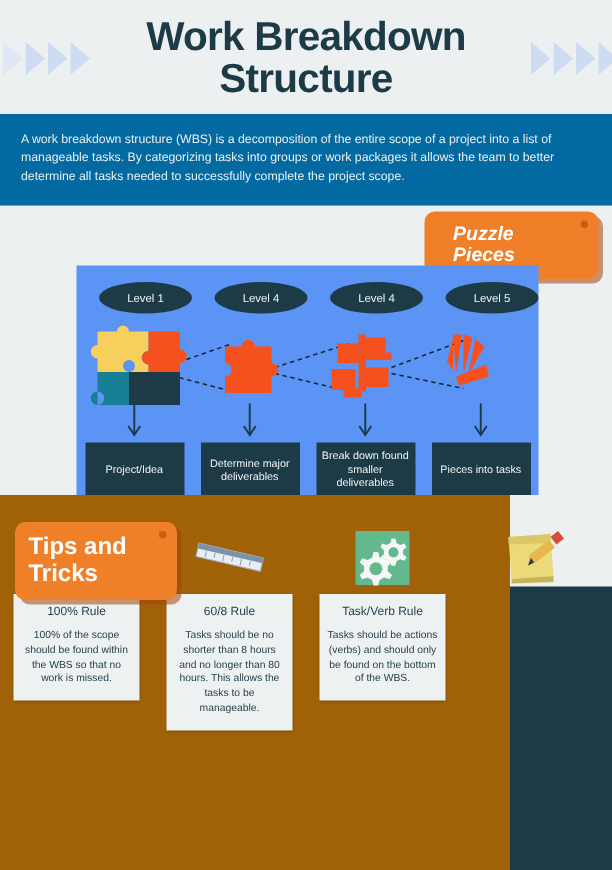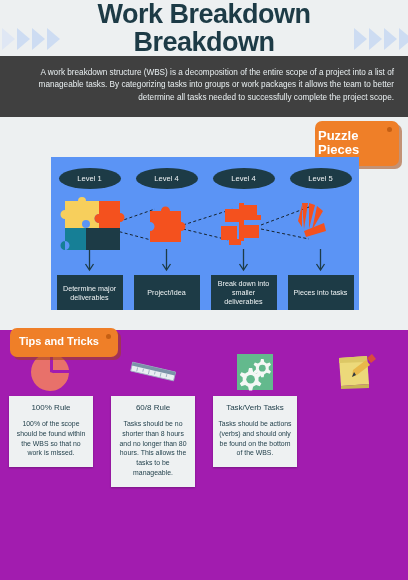--- a/index.html
+++ b/index.html
@@ -6,61 +6,61 @@
   body{
     width:408px;height:580px;overflow:hidden;
     background:#1d3b46;
     font-family:"Liberation Sans",sans-serif;
     -webkit-font-smoothing:antialiased;
   }
   .page{position:relative;width:408px;height:580px;}
 
   
   .header{
-    position:relative;width:408px;height:56px;background:#edf0f1;
+    position:relative;width:408px;height:76px;background:#edf0f1;
     display:flex;align-items:center;justify-content:center;overflow:hidden;
   }
   .chev-group{position:absolute;top:28px;display:flex;gap:2px;}
   .chev-left{left:2px;}
   .chev-right{right:-4px;}
   .chev{width:0;height:0;border-top:11px solid transparent;border-bottom:11px solid transparent;border-left:13px solid #cddcf2;}
   .chev.pale{border-left-color:#dfe7f4;}
   .title{
     position:relative;z-index:3;text-align:center;
     font-size:27px;line-height:1.05;font-weight:bold;color:#1d3b46;
     letter-spacing:-.5px;padding:0 44px;
   }
 
   
   .intro{
-    width:408px;background:#404040;color:#e9eff1;
+    width:408px;background:#0369a1;color:#e9eff1;
     padding:11px 14px 13px;box-sizing:border-box;
-    font-size:8.2px;line-height:1.52;text-align:right;
+    font-size:8.2px;line-height:1.52;text-align:left;
   }
 
   
   .middle{position:relative;width:408px;height:254px;background:#edf0f1;}
 
   .tag{
     position:absolute;background:#ef7f28;border-radius:7px;
     color:#fff;font-weight:bold;line-height:1.08;
     box-shadow:3px 3px 0 rgba(160,70,15,.55);
   }
   .tag .dot{position:absolute;width:5px;height:5px;border-radius:50%;background:#c55f13;}
-  .tag-puzzle{top:4px;right:9px;width:78px;padding:8px 3px 9px;font-size:13px;}
+  .tag-puzzle{top:4px;right:9px;width:78px;padding:8px 19px 9px;font-size:13px;font-style:italic;}
   .tag-puzzle .dot{top:6px;right:7px;}
-  .tag-tips{top:211px;left:10px;width:90px;padding:8px 9px 9px;font-size:11px;z-index:6;}
+  .tag-tips{top:211px;left:10px;width:90px;padding:8px 9px 9px;font-size:16px;z-index:6;}
   .tag-tips .dot{top:6px;right:7px;}
 
   .panel{
     position:absolute;left:51px;top:40px;width:308px;height:153px;background:#5b94f5;
   }
   .levels{position:absolute;top:11px;left:0;width:308px;display:flex;}
   .level{
-    width:77px;display:flex;align-items:center;justify-content:center;
+    width:77px;display:flex;align-items:center;justify-content:flex-end;
   }
   .pill{
     width:62px;height:21px;border-radius:50%/50%;background:#1d3b46;
     color:#f2f5f6;font-size:7.6px;display:flex;align-items:center;justify-content:center;
   }
 
   .pzrow{position:absolute;top:38px;left:0;width:308px;height:62px;}
   .pzcell{position:absolute;width:77px;height:62px;}
   .pzcell:nth-child(1){left:0;}
   .pzcell:nth-child(2){left:77px;}
@@ -73,21 +73,21 @@
 
   .boxes{position:absolute;top:118px;left:0;width:308px;display:flex;}
   .boxcell{width:77px;display:flex;justify-content:center;}
   .nbox{
     width:66px;min-height:30px;background:#1d3b46;color:#f0f4f5;
     font-size:7.2px;line-height:1.25;text-align:center;
     display:flex;align-items:center;justify-content:center;padding:4px 3px;box-sizing:border-box;
   }
 
   
-  .tips{position:absolute;left:0;top:330px;width:408px;height:250px;background:#a21caf;}
+  .tips{position:absolute;left:0;top:330px;width:340px;height:250px;background:#a16207;}
   .tipgrid{position:absolute;top:18px;left:0;width:408px;display:flex;}
   .tipcol{width:102px;display:flex;flex-direction:column;align-items:center;}
   .tipicon{height:48px;display:flex;align-items:center;justify-content:center;}
   .tipcard{
     width:84px;background:#eef1f2;color:#25434e;
     padding:7px 5px 9px;box-sizing:border-box;text-align:center;
     box-shadow:0 1px 2px rgba(0,0,0,.25);
   }
   .tiptitle{font-size:8px;margin-bottom:7px;}
   .tipbody{font-size:6.9px;line-height:1.42;}
@@ -99,21 +99,21 @@
 
   <div class="header">
     <div class="chev-group chev-left">
       <span class="chev pale"></span>
       <span class="chev"></span>
       <span class="chev"></span>
       <span class="chev"></span>
     </div>
     <div class="title">
       <div>Work Breakdown</div>
-      <div>Breakdown</div>
+      <div>Structure</div>
     </div>
     <div class="chev-group chev-right">
       <span class="chev"></span>
       <span class="chev"></span>
       <span class="chev"></span>
       <span class="chev"></span>
     </div>
   </div>
 
   <div class="intro">A work breakdown structure (WBS) is a decomposition of the entire scope of a project into a list of manageable tasks. By categorizing tasks into groups or work packages it allows the team to better determine all tasks needed to successfully complete the project scope.</div>
@@ -207,27 +207,27 @@
             <path d="M111.5 15 L115.5 21 L119.5 15"></path>
           <path d="M192.5 -12 L192.5 20"></path>
             <path d="M188.5 15 L192.5 21 L196.5 15"></path>
           <path d="M269.5 -16 L269.5 20"></path>
             <path d="M265.5 15 L269.5 21 L273.5 15"></path>
         </g>
       </svg>
 
       <div class="boxes">
         <div class="boxcell">
+          <div class="nbox">Project/Idea</div>
+        </div>
+        <div class="boxcell">
           <div class="nbox">Determine major deliverables</div>
         </div>
         <div class="boxcell">
-          <div class="nbox">Project/Idea</div>
-        </div>
-        <div class="boxcell">
-          <div class="nbox">Break down into smaller deliverables</div>
+          <div class="nbox">Break down found smaller deliverables</div>
         </div>
         <div class="boxcell">
           <div class="nbox">Pieces into tasks</div>
         </div>
       </div>
     </div>
 
     <div class="tag tag-tips">
       <span class="dot"></span>
       <span>Tips and Tricks</span>
@@ -280,21 +280,21 @@
             <rect x="3" y="3" width="36" height="36" fill="#63b98d"></rect>
             <g fill="#f4f7f5">
               <path d="M27 8 l2.6 .0 .7 3.0 2.4 1.4 3.0 -1.0 1.3 2.3 -2.3 2.0 .0 2.8 2.3 2.0 -1.3 2.3 -3.0 -1.0 -2.4 1.4 -.7 3.0 h-2.6 l-.7 -3.0 -2.4 -1.4 -3.0 1.0 -1.3 -2.3 2.3 -2.0 .0 -2.8 -2.3 -2.0 1.3 -2.3 3.0 1.0 2.4 -1.4 z"></path>
               <circle cx="28.3" cy="17.2" r="3.4" fill="#63b98d"></circle>
               <path d="M15 17 l3.2 .0 .9 3.7 3.0 1.7 3.7 -1.2 1.6 2.8 -2.9 2.5 .0 3.4 2.9 2.5 -1.6 2.8 -3.7 -1.2 -3.0 1.7 -.9 3.7 h-3.2 l-.9 -3.7 -3.0 -1.7 -3.7 1.2 -1.6 -2.8 2.9 -2.5 .0 -3.4 -2.9 -2.5 1.6 -2.8 3.7 1.2 3.0 -1.7 z"></path>
               <circle cx="16.6" cy="28.2" r="4.3" fill="#63b98d"></circle>
             </g>
           </svg>
         </div>
         <div class="tipcard">
-          <div class="tiptitle">Task/Verb Tasks</div>
+          <div class="tiptitle">Task/Verb Rule</div>
           <div class="tipbody">Tasks should be actions (verbs) and should only be found on the bottom of the WBS.</div>
         </div>
       </div>
 
       <div class="tipcol">
         <div class="tipicon">
           <svg width="52" height="44" viewBox="0 0 52 44">
             <path d="M8 8 L36 6 L38 34 L10 36 Z" fill="#ecd97a"></path>
             <path d="M8 8 L36 6 L36 12 L8 13 Z" fill="#dcc765"></path>
             <path d="M10 36 L38 34 L38 38 L10 39 Z" fill="#c9b455"></path>

